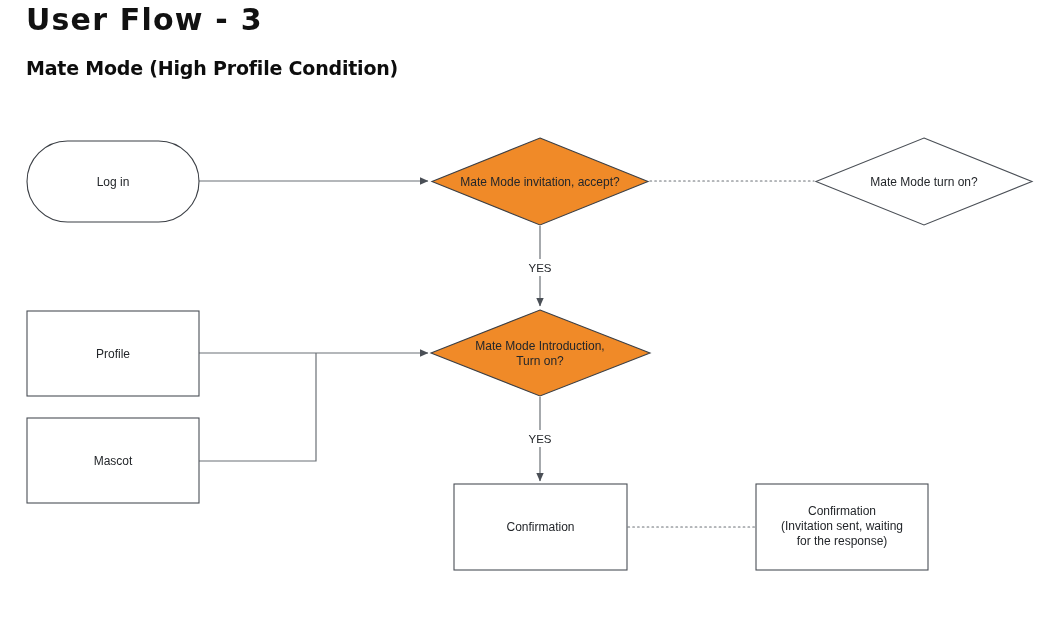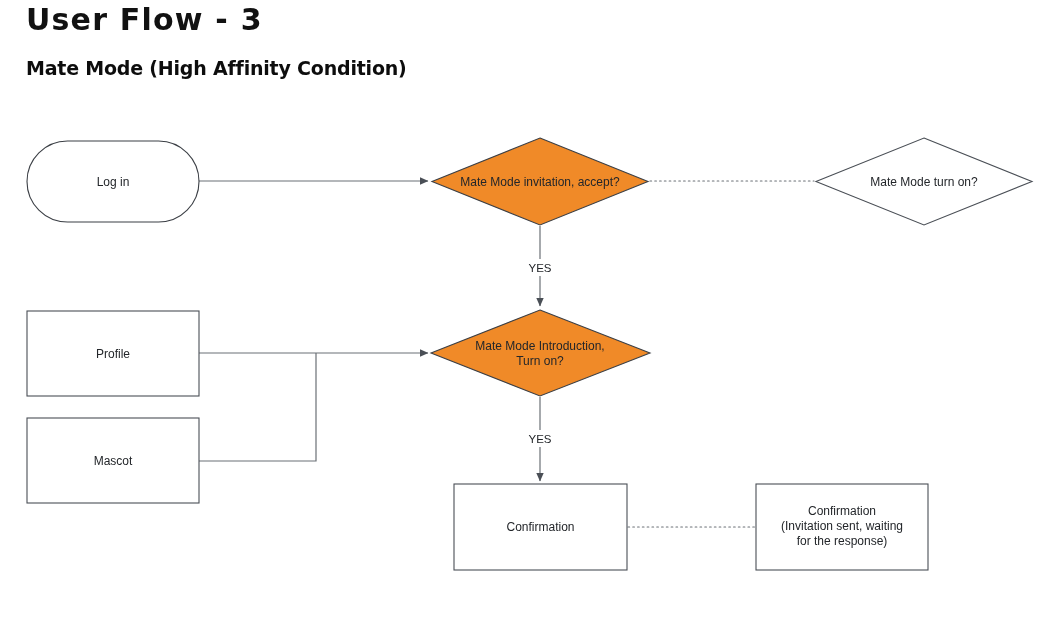--- a/index.html
+++ b/index.html
@@ -83,21 +83,21 @@
     fill: #ffffff;
   }
 </style>
 </head>
 <body>
 
 <div id="canvas">
 
   <div class="page-title">User Flow - 3</div>
 
-  <div class="page-subtitle">Mate Mode (High Affinity Condition)</div>
+  <div class="page-subtitle">Mate Mode (High Profile Condition)</div>
 
   <svg class="flow" viewBox="0 0 1057 623">
     <defs>
       <marker id="arrowhead" markerWidth="9" markerHeight="9" refX="8" refY="4.5" orient="auto" markerUnits="userSpaceOnUse">
         <path d="M0,0.8 L8.4,4.5 L0,8.2 z" fill="#4a4f56"></path>
       </marker>
     </defs>
 
     <g>
       <line class="edge-line" x1="199" y1="181" x2="428" y2="181" marker-end="url(#arrowhead)"></line>

